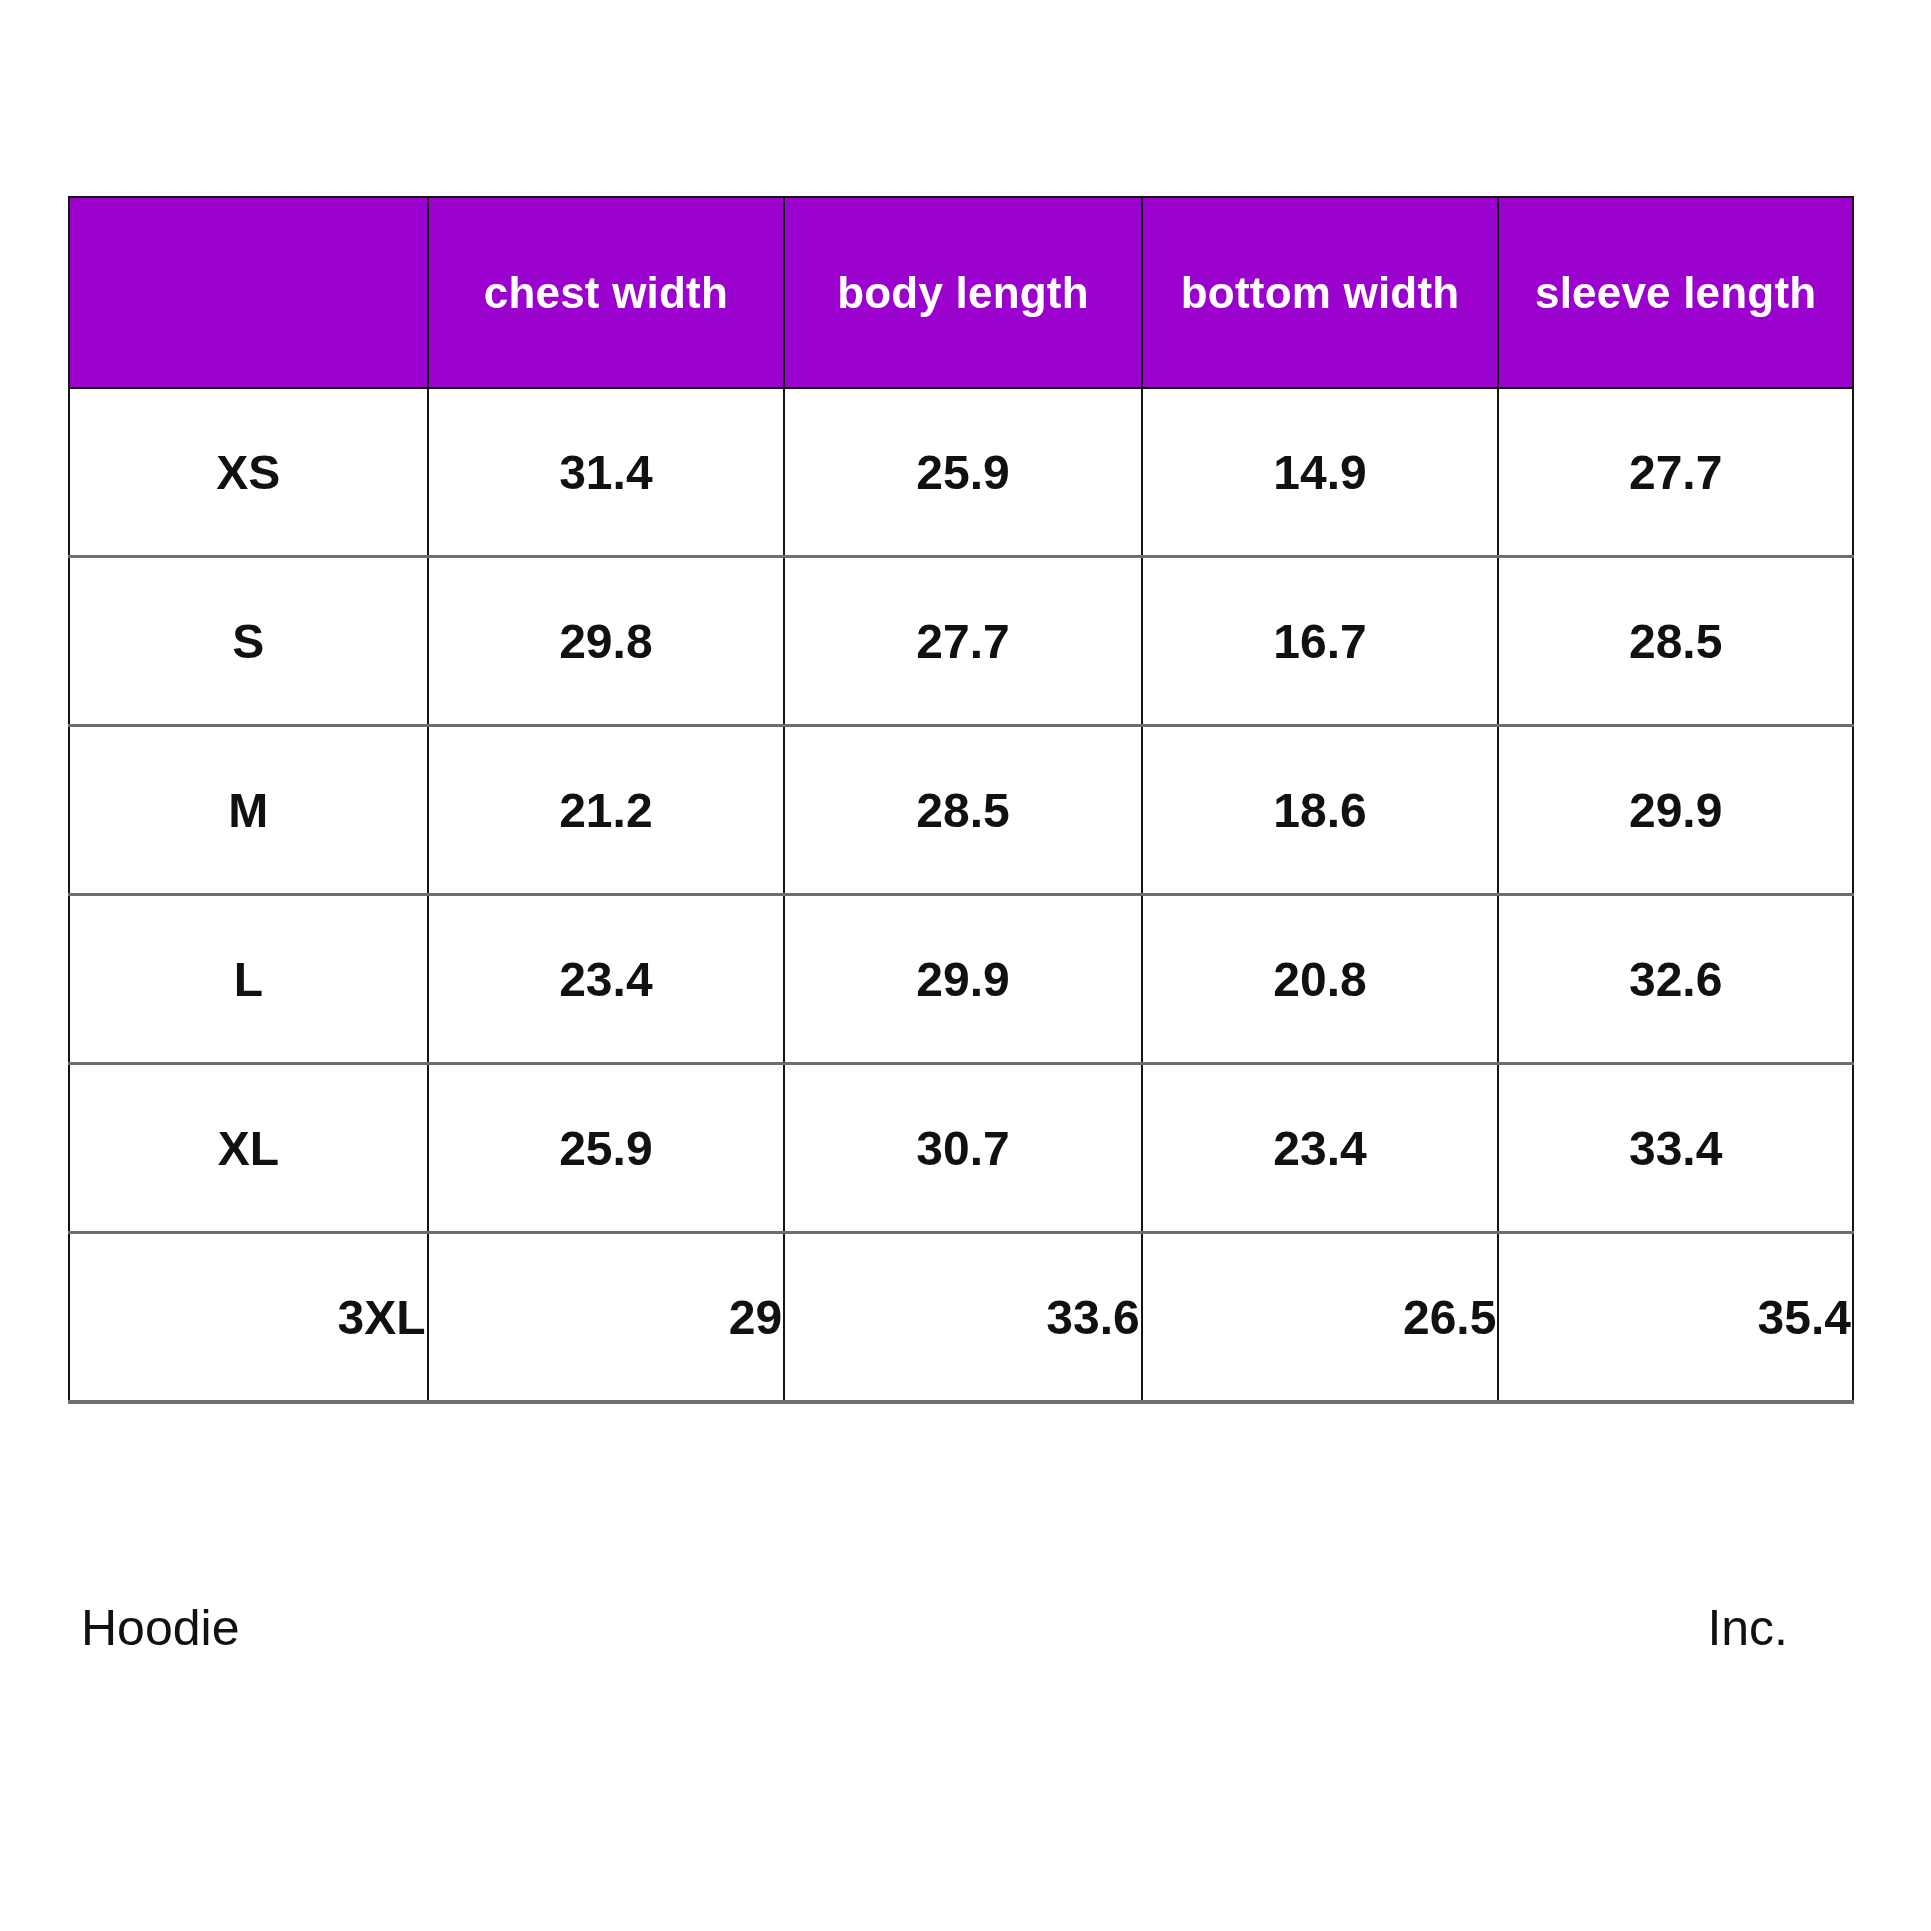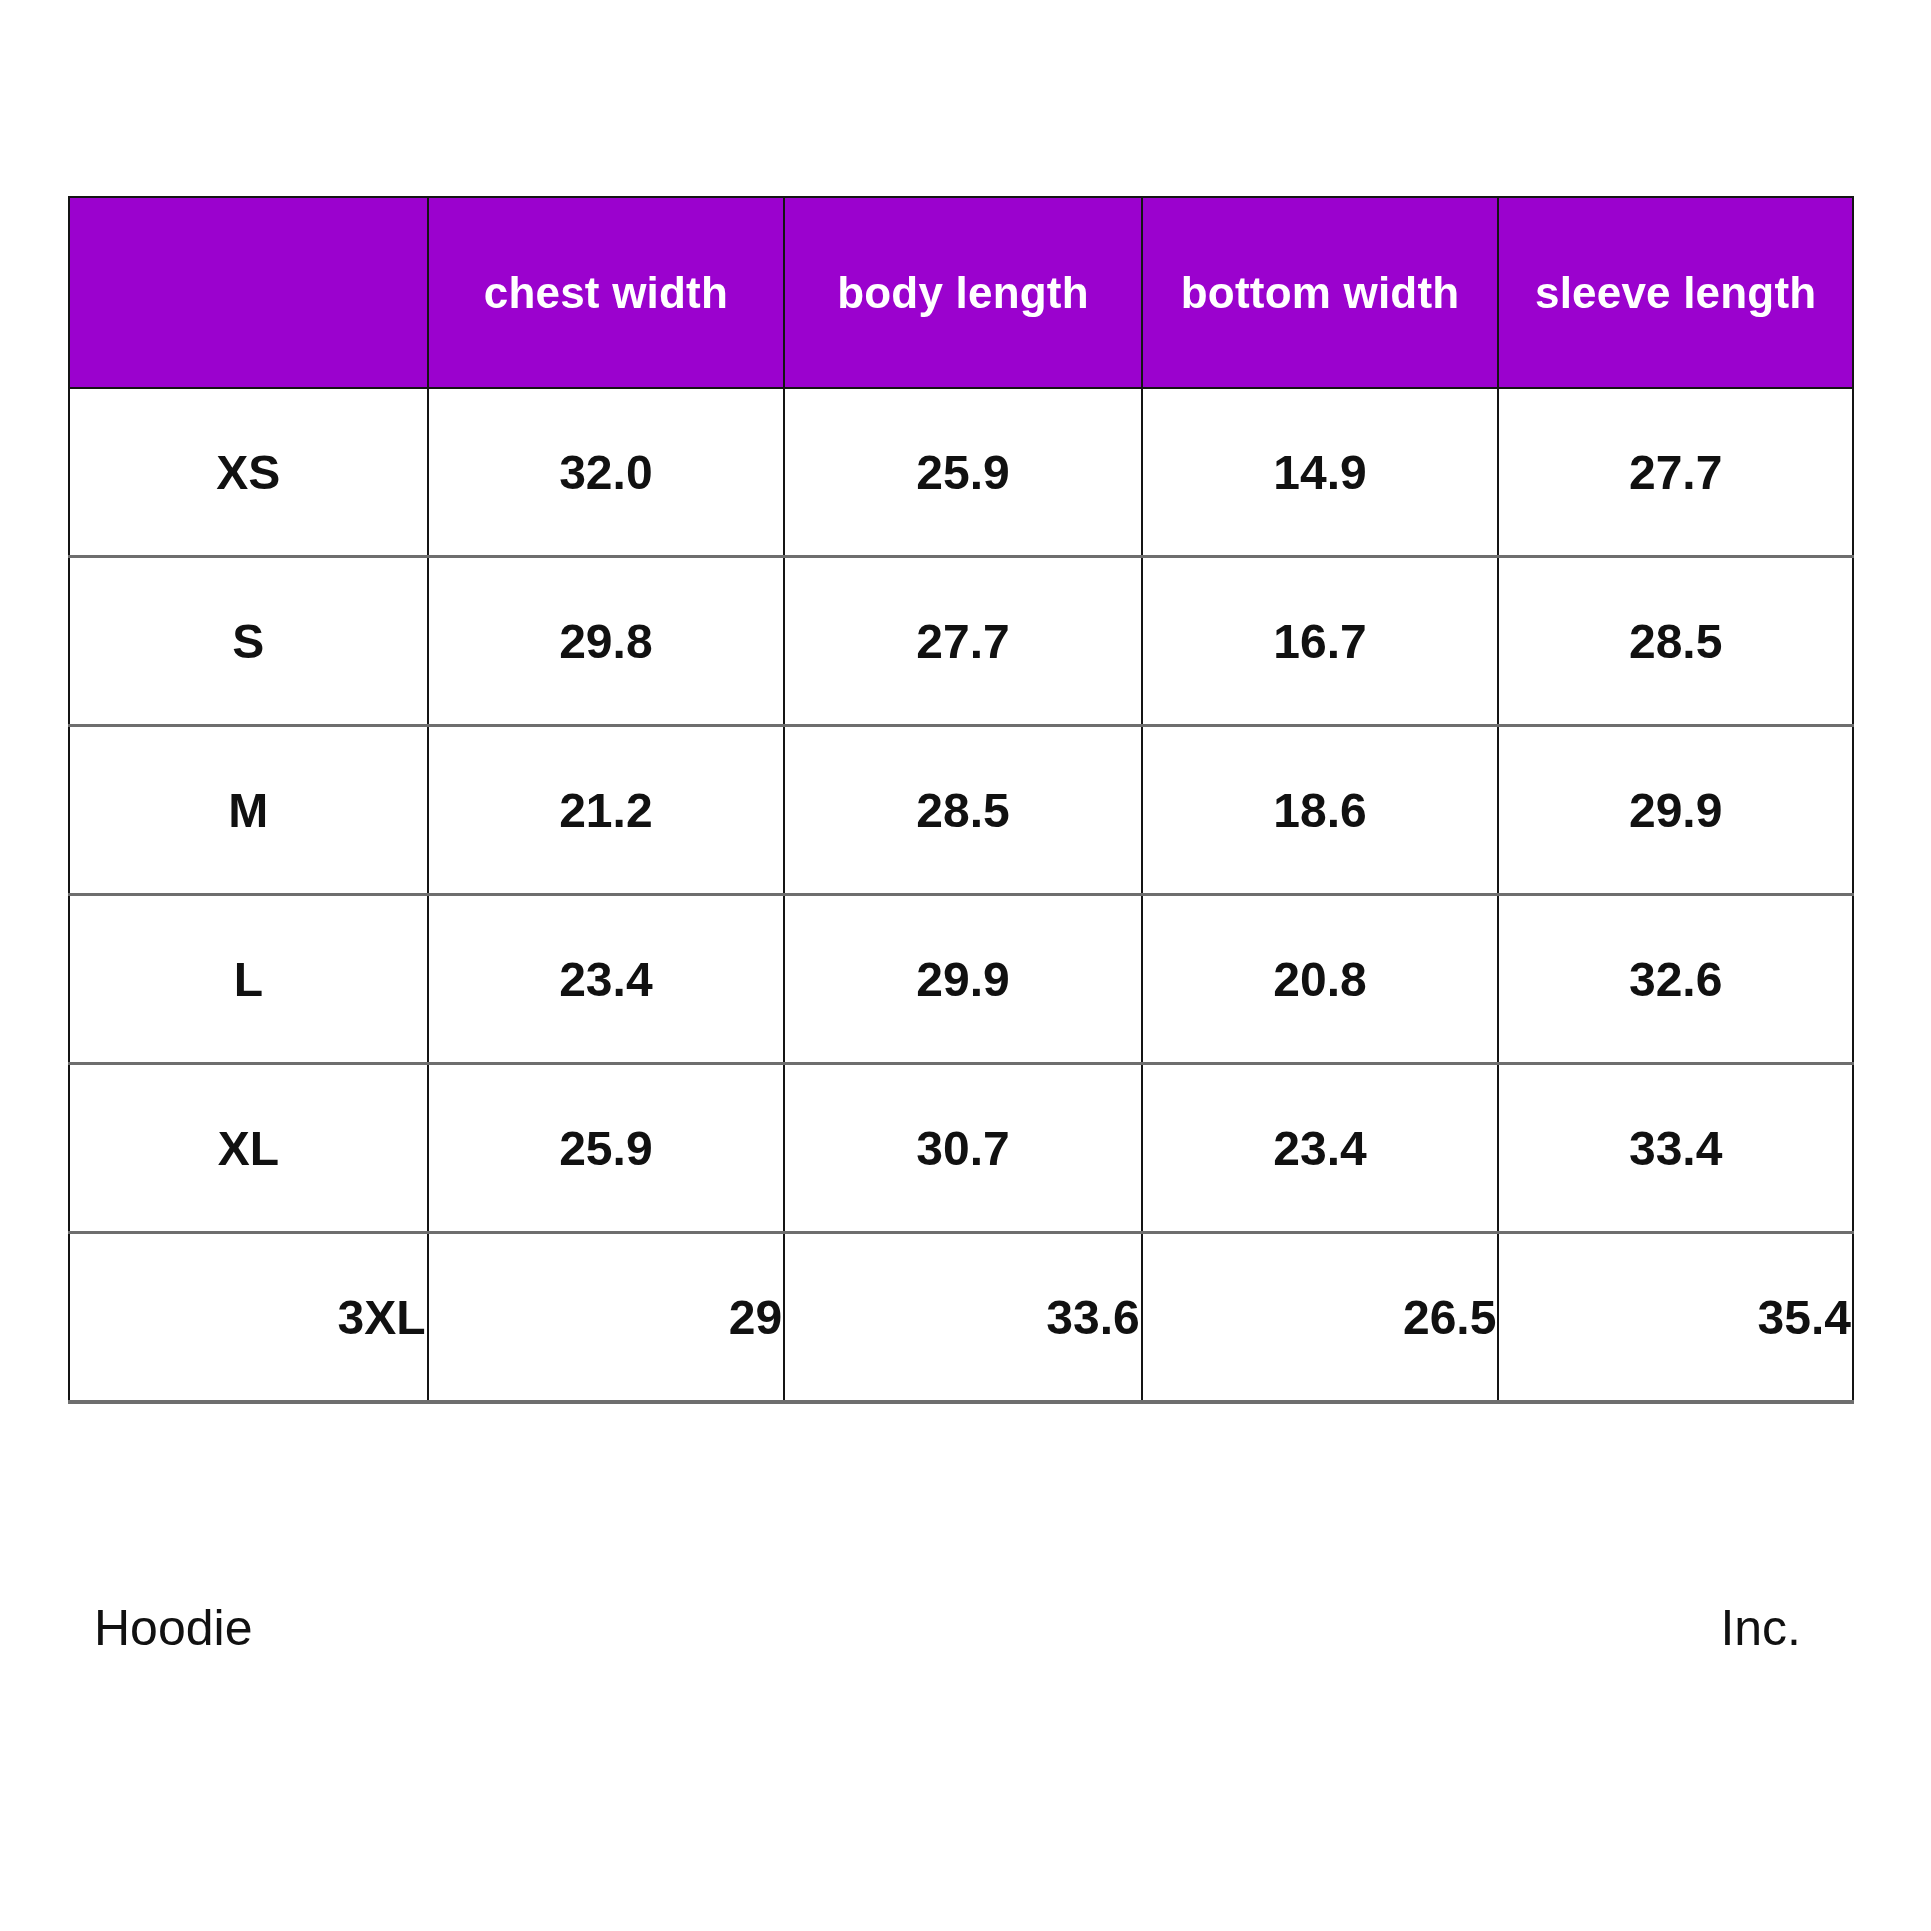--- a/index.html
+++ b/index.html
@@ -79,21 +79,21 @@
     border-top: 2.9px solid #141414;
   }
   tbody tr:last-child td {
     border-bottom: 4.8px solid #6e6e6e;
     text-align: right;
   }
 
   
   .caption-row {
     position: absolute;
-    left: 65px;
+    left: 52px;
     top: 1603px;
     width: 1786px;
     display: flex;
     justify-content: space-between;
     align-items: baseline;
     gap: 24px;
   }
   .caption-left,
   .caption-right {
     font-size: 50px;
@@ -124,21 +124,21 @@
           <th class="blank-head"></th>
           <th>chest width</th>
           <th>body length</th>
           <th>bottom width</th>
           <th>sleeve length</th>
         </tr>
       </thead>
       <tbody>
         <tr>
           <td>XS</td>
-          <td>32.0</td>
+          <td>31.4</td>
           <td>25.9</td>
           <td>14.9</td>
           <td>27.7</td>
         </tr>
         <tr>
           <td>S</td>
           <td>29.8</td>
           <td>27.7</td>
           <td>16.7</td>
           <td>28.5</td>

